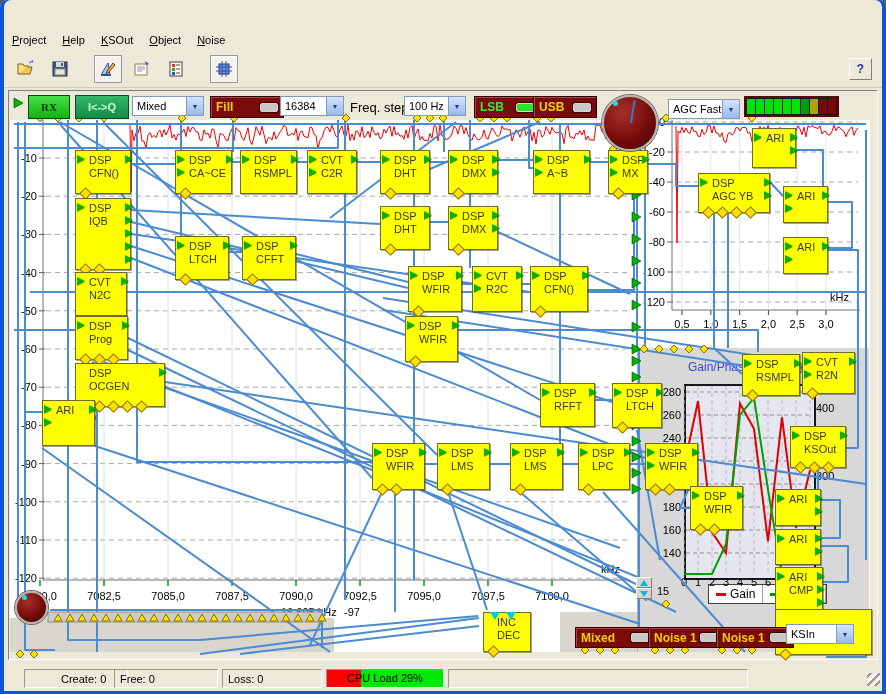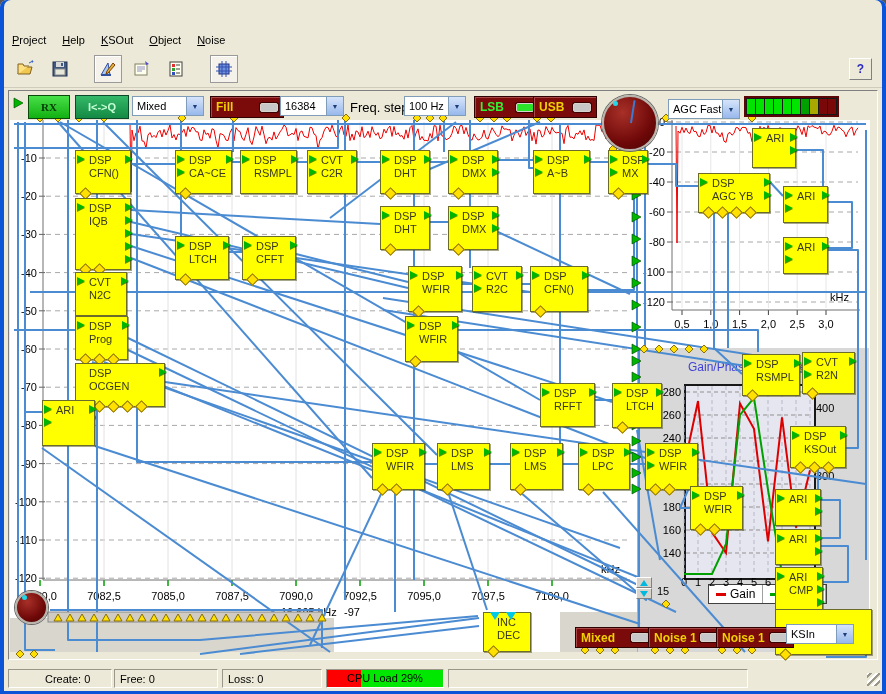--- a/index.html
+++ b/index.html
@@ -890,21 +890,21 @@
         <span class="tri-up"></span>
       </div>
     <div class="spin-b">
         <span class="tri-dn"></span>
       </div>
   </div>
   <span class="cnv-txt" style="left:657px;top:585px;z-index:4;text-align:right;">15</span>
 
 
   <div id="statusbar">
-    <div class="spanel" style="left:4px;width:104px;padding-left:36px;">Create: 0</div>
+    <div class="spanel" style="left:20px;width:104px;padding-left:36px;">Create: 0</div>
     <div class="spanel" style="left:110px;width:104px;">Free: 0</div>
     <div class="spanel" style="left:218px;width:100px;">Loss: 0</div>
     <div class="spanel" id="cpu-panel" style="left:322px;width:118px;">
       <div id="cpu-red" style="width: 29%;"></div>
       <div id="cpu-green" style="width: 71%;"></div>
       <div id="cpu-text">CPU Load 29%</div>
     </div>
     <div class="spanel" style="left:444px;width:300px;"></div>
     <div id="grip"></div>
   </div>

